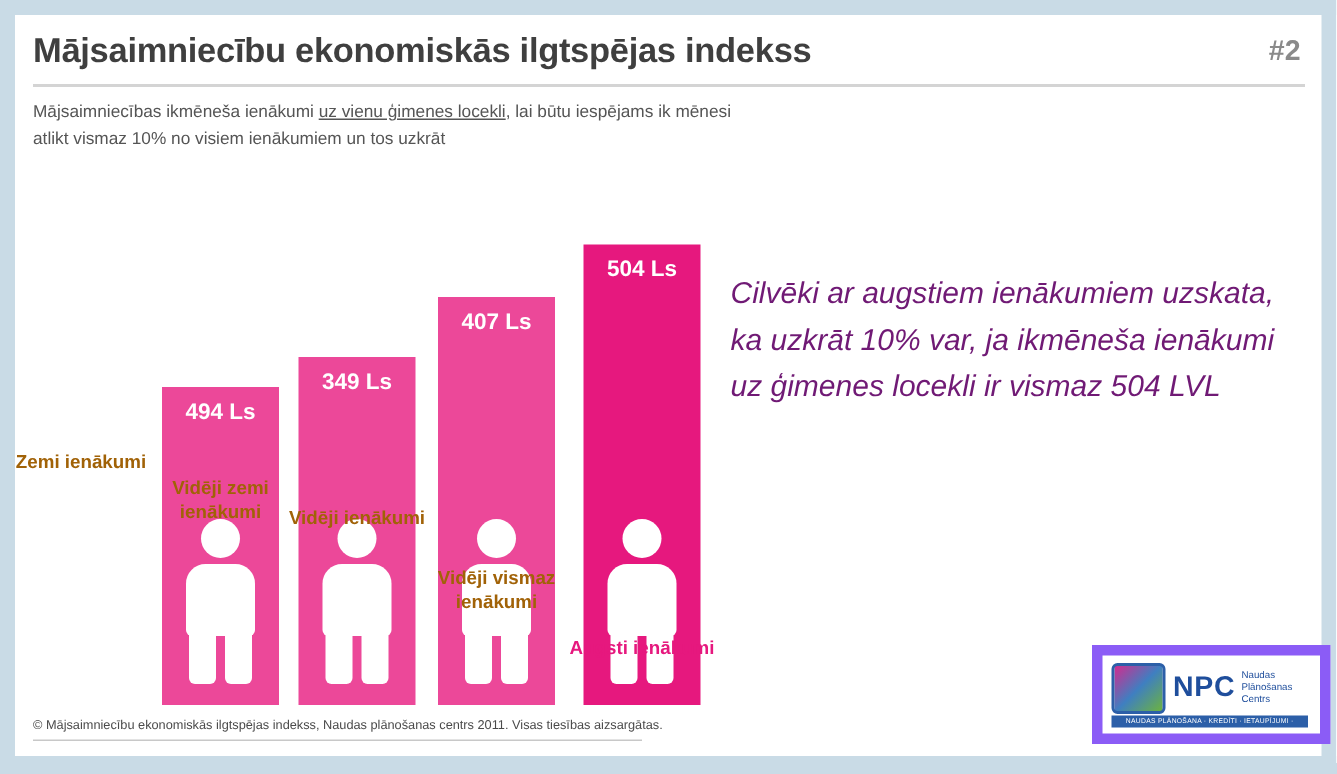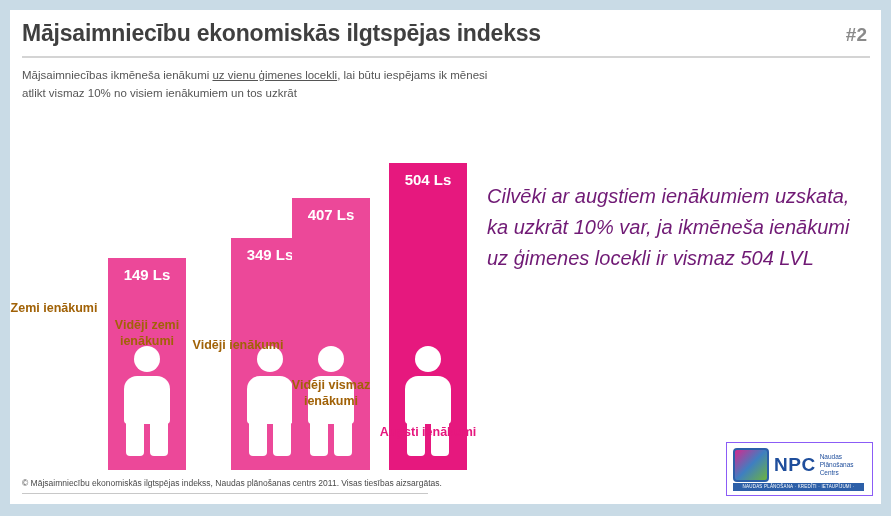--- a/index.html
+++ b/index.html
@@ -203,26 +203,26 @@
     left: 22px;
     bottom: 22px;
     width: 406px;
     height: 1px;
     background: #c8c8c8;
   }
 
   
   .logo {
     position: absolute;
-    right: 18px;
+    right: 4px;
     bottom: 20px;
     width: 145px;
     height: 52px;
     background: #ffffff;
-    border: 1px solid #8b5cf6;
+    border: 7px solid #8b5cf6;
   }
   .logo-inner {
     position: absolute;
     left: 6px;
     top: 5px;
     display: flex;
     align-items: center;
   }
   .logo-mark {
     width: 32px;
@@ -282,33 +282,33 @@
   </div>
 
   <div class="chart">
 
     <div class="bar-group" style="left:15px; height:370px;">
       <div class="cat-label" style="top:200px;">Zemi ienākumi</div>
     </div>
 
     <div class="bar-group" style="left:108px; height:370px;">
       <div class="bar" style="height:212px;">
-        <div class="bar-value">149 Ls</div>
+        <div class="bar-value">494 Ls</div>
         <div class="person">
           <div class="head"></div>
             <div class="body"></div>
             <div class="leg-l"></div>
             <div class="leg-r"></div>
         </div>
       </div>
       <div class="cat-label" style="top:217px;">Vidēji zemi ienākumi</div>
     </div>
 
     <div class="bar-group" style="left:199px; height:370px;">
-      <div class="bar" style="height:232px;margin-left:32px;">
+      <div class="bar" style="height:232px;">
         <div class="bar-value">349 Ls</div>
         <div class="person">
           <div class="head"></div>
             <div class="body"></div>
             <div class="leg-l"></div>
             <div class="leg-r"></div>
         </div>
       </div>
       <div class="cat-label" style="top:237px;">Vidēji ienākumi</div>
     </div>

